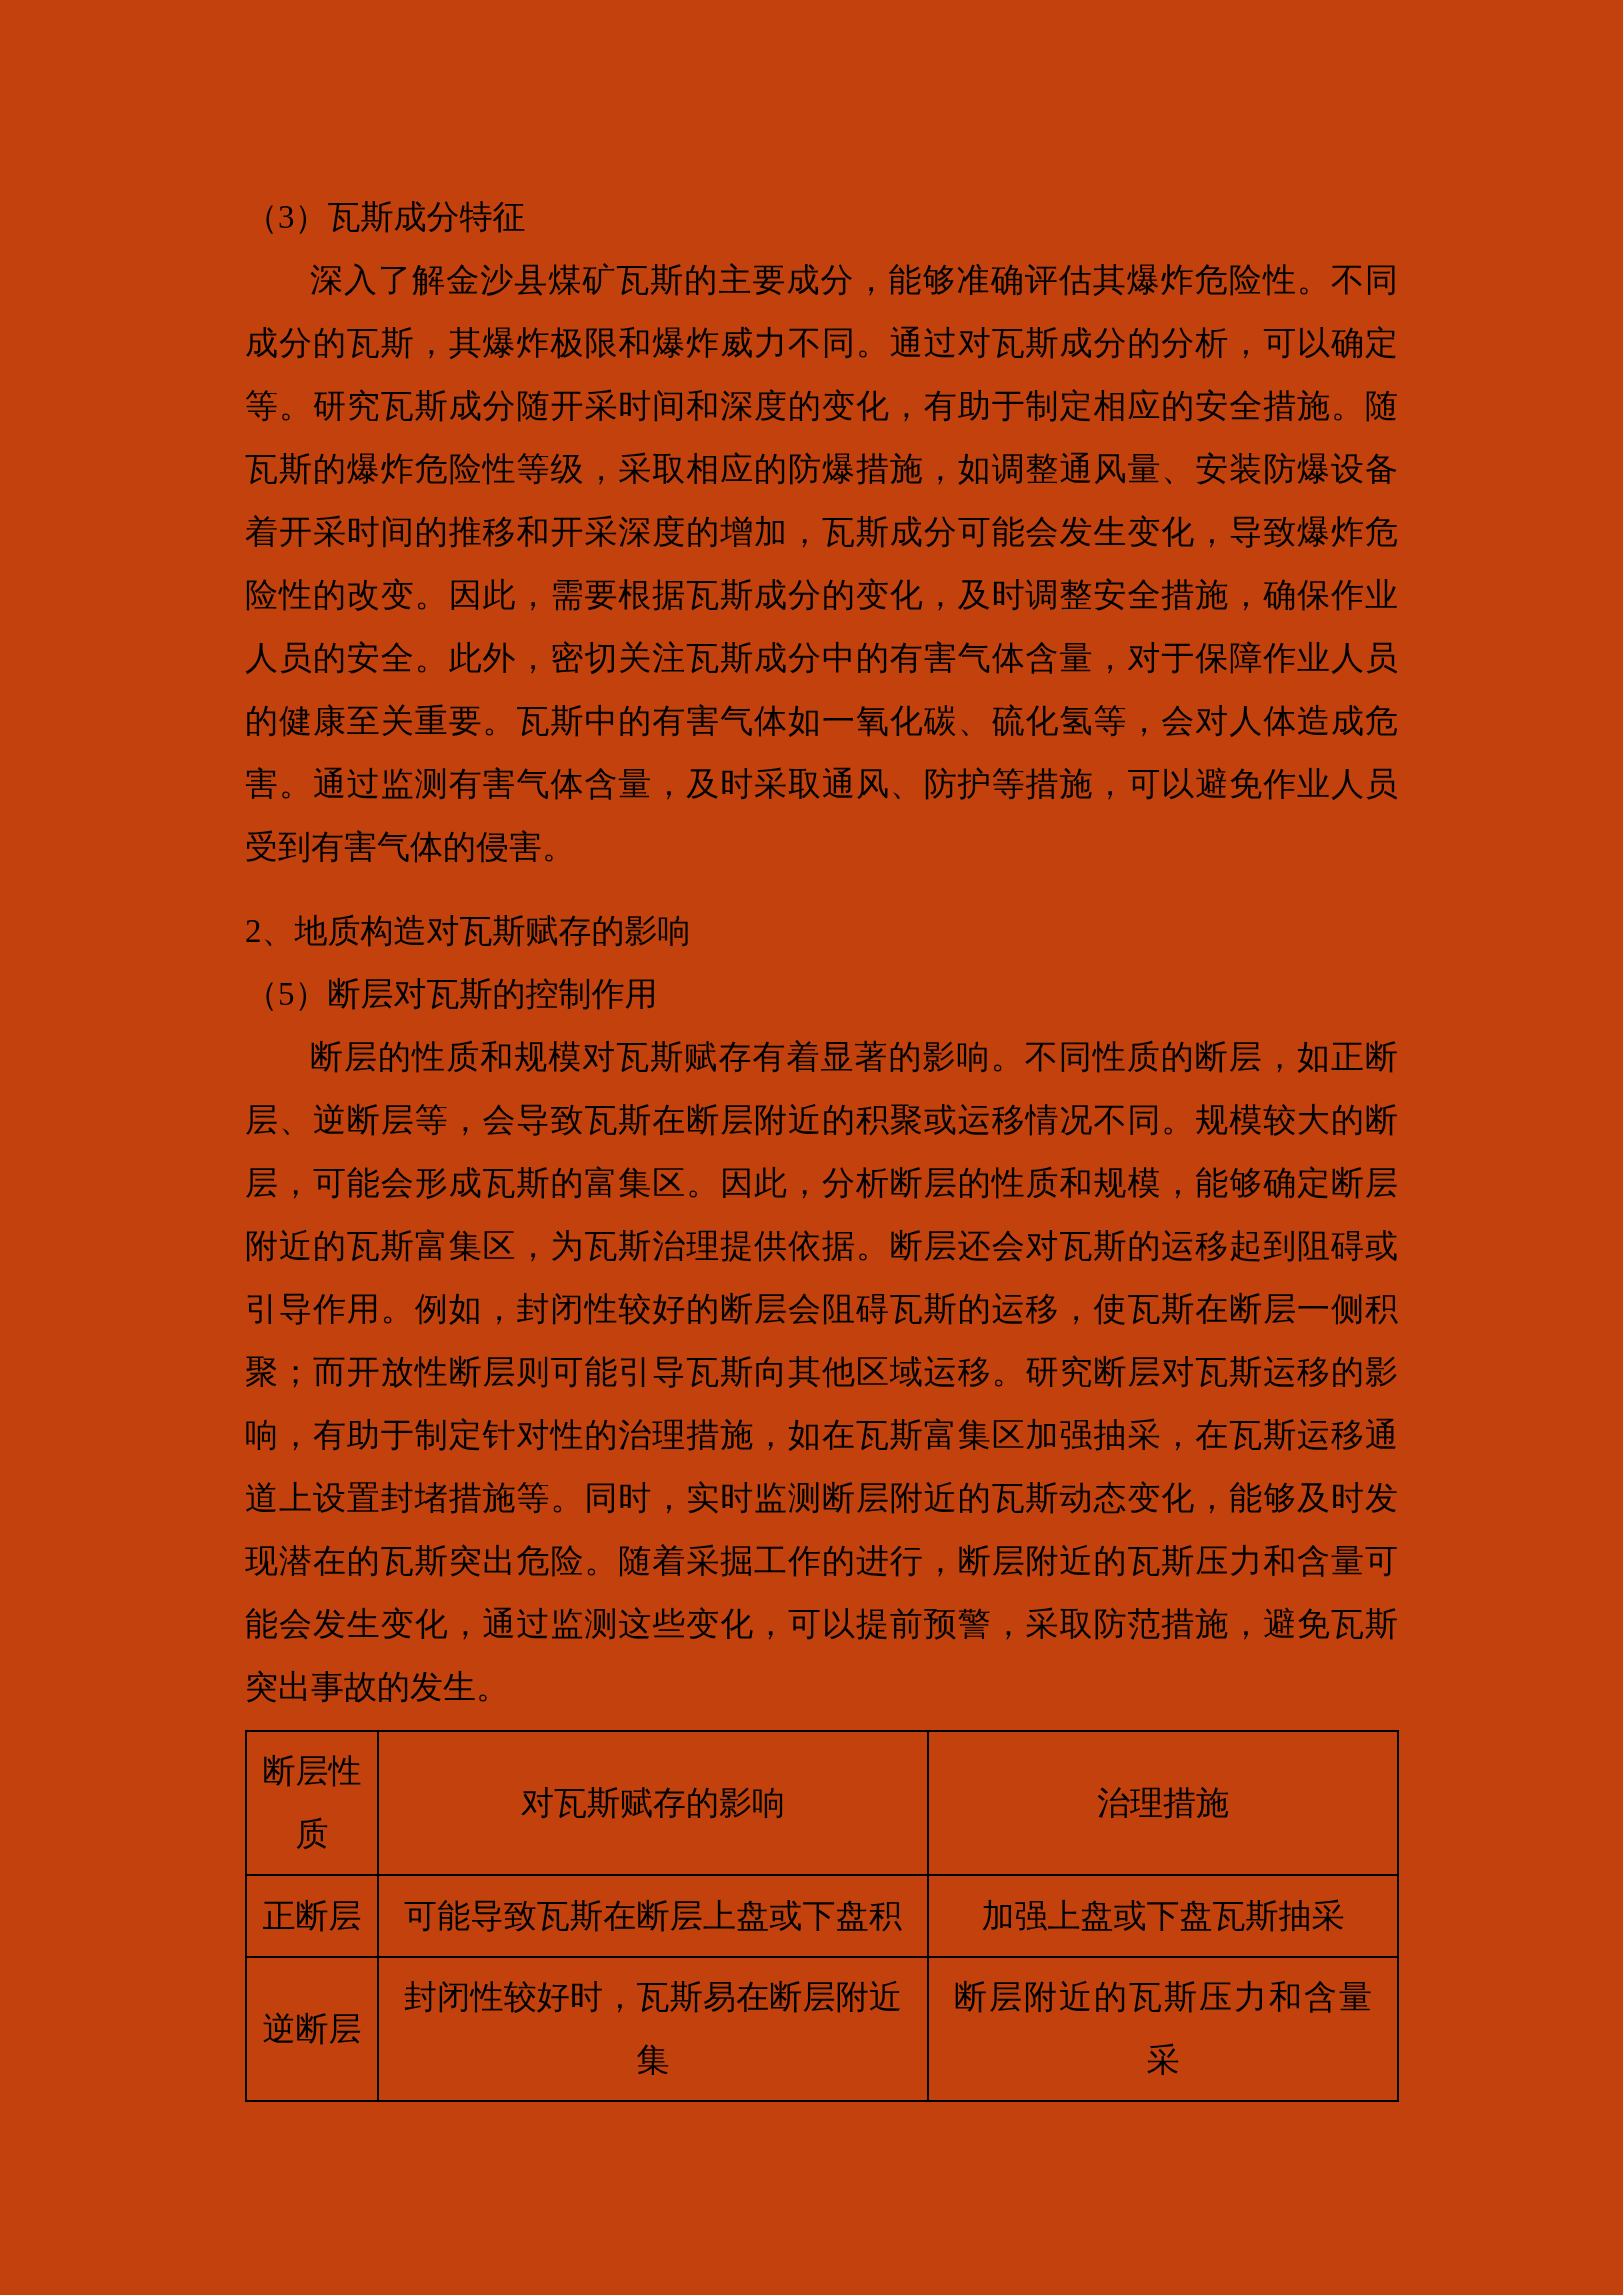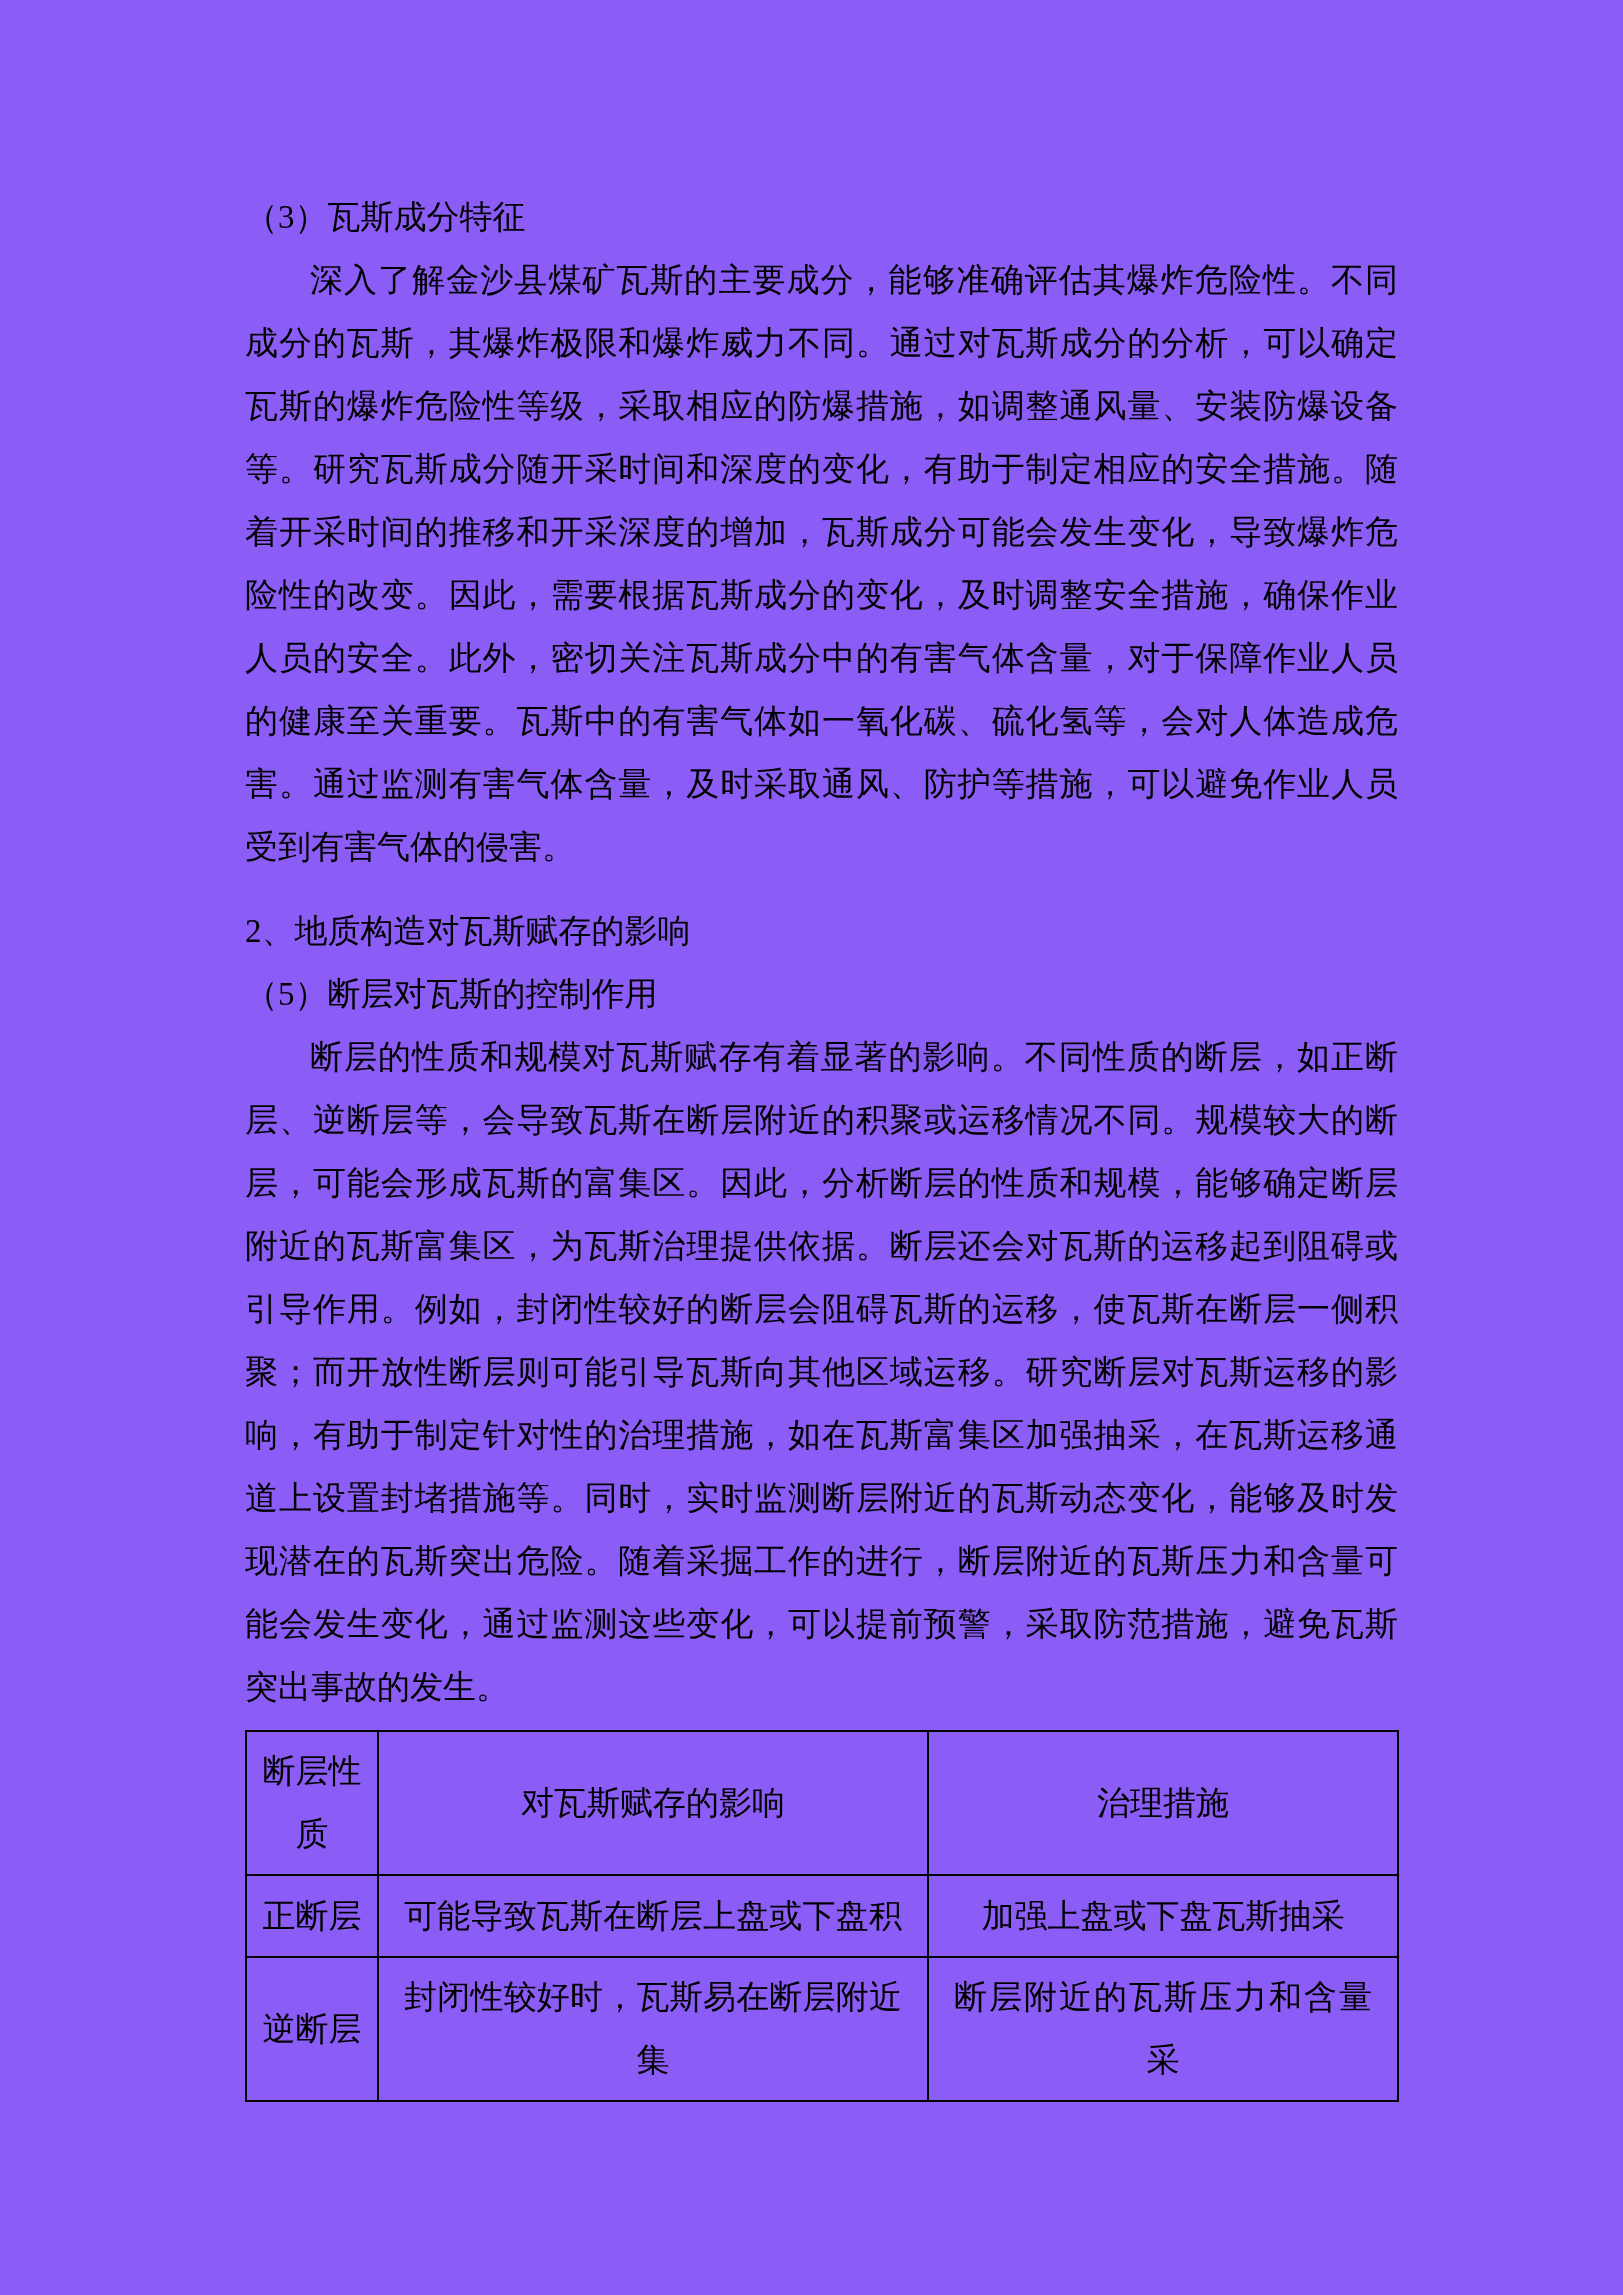--- a/index.html
+++ b/index.html
@@ -1,20 +1,20 @@
 <!DOCTYPE html>
 <html style="font-size:10.5px"><head>
 <meta charset="utf-8">
 <style>
   html, body { margin: 0; padding: 0; background: #808080; }
   .page {
     position: relative;
     width: 1623px;
     height: 2295px;
-    background: #8b5cf6;
+    background: #c2410c;
     font-family: "Liberation Serif", "DejaVu Serif", serif;
     color: #000000;
   }
   .content {
     position: absolute;
     left: 245px;
     top: 186px;
     width: 1153px;
   }
   .line {
@@ -70,22 +70,22 @@
 <body>
 
 <div class="page">
   <div class="content">
 
     <div class="line">（3）瓦斯成分特征</div>
 
     <div>
       <div class="jline indent">深入了解金沙县煤矿瓦斯的主要成分，能够准确评估其爆炸危险性。不同</div>
       <div class="jline">成分的瓦斯，其爆炸极限和爆炸威力不同。通过对瓦斯成分的分析，可以确定</div>
+      <div class="jline">等。研究瓦斯成分随开采时间和深度的变化，有助于制定相应的安全措施。随</div>
       <div class="jline">瓦斯的爆炸危险性等级，采取相应的防爆措施，如调整通风量、安装防爆设备</div>
-      <div class="jline">等。研究瓦斯成分随开采时间和深度的变化，有助于制定相应的安全措施。随</div>
       <div class="jline">着开采时间的推移和开采深度的增加，瓦斯成分可能会发生变化，导致爆炸危</div>
       <div class="jline">险性的改变。因此，需要根据瓦斯成分的变化，及时调整安全措施，确保作业</div>
       <div class="jline">人员的安全。此外，密切关注瓦斯成分中的有害气体含量，对于保障作业人员</div>
       <div class="jline">的健康至关重要。瓦斯中的有害气体如一氧化碳、硫化氢等，会对人体造成危</div>
       <div class="jline">害。通过监测有害气体含量，及时采取通风、防护等措施，可以避免作业人员</div>
       <div class="jline lastline">受到有害气体的侵害。</div>
     </div>
 
     <div class="spacer-before-h2"></div>
 

